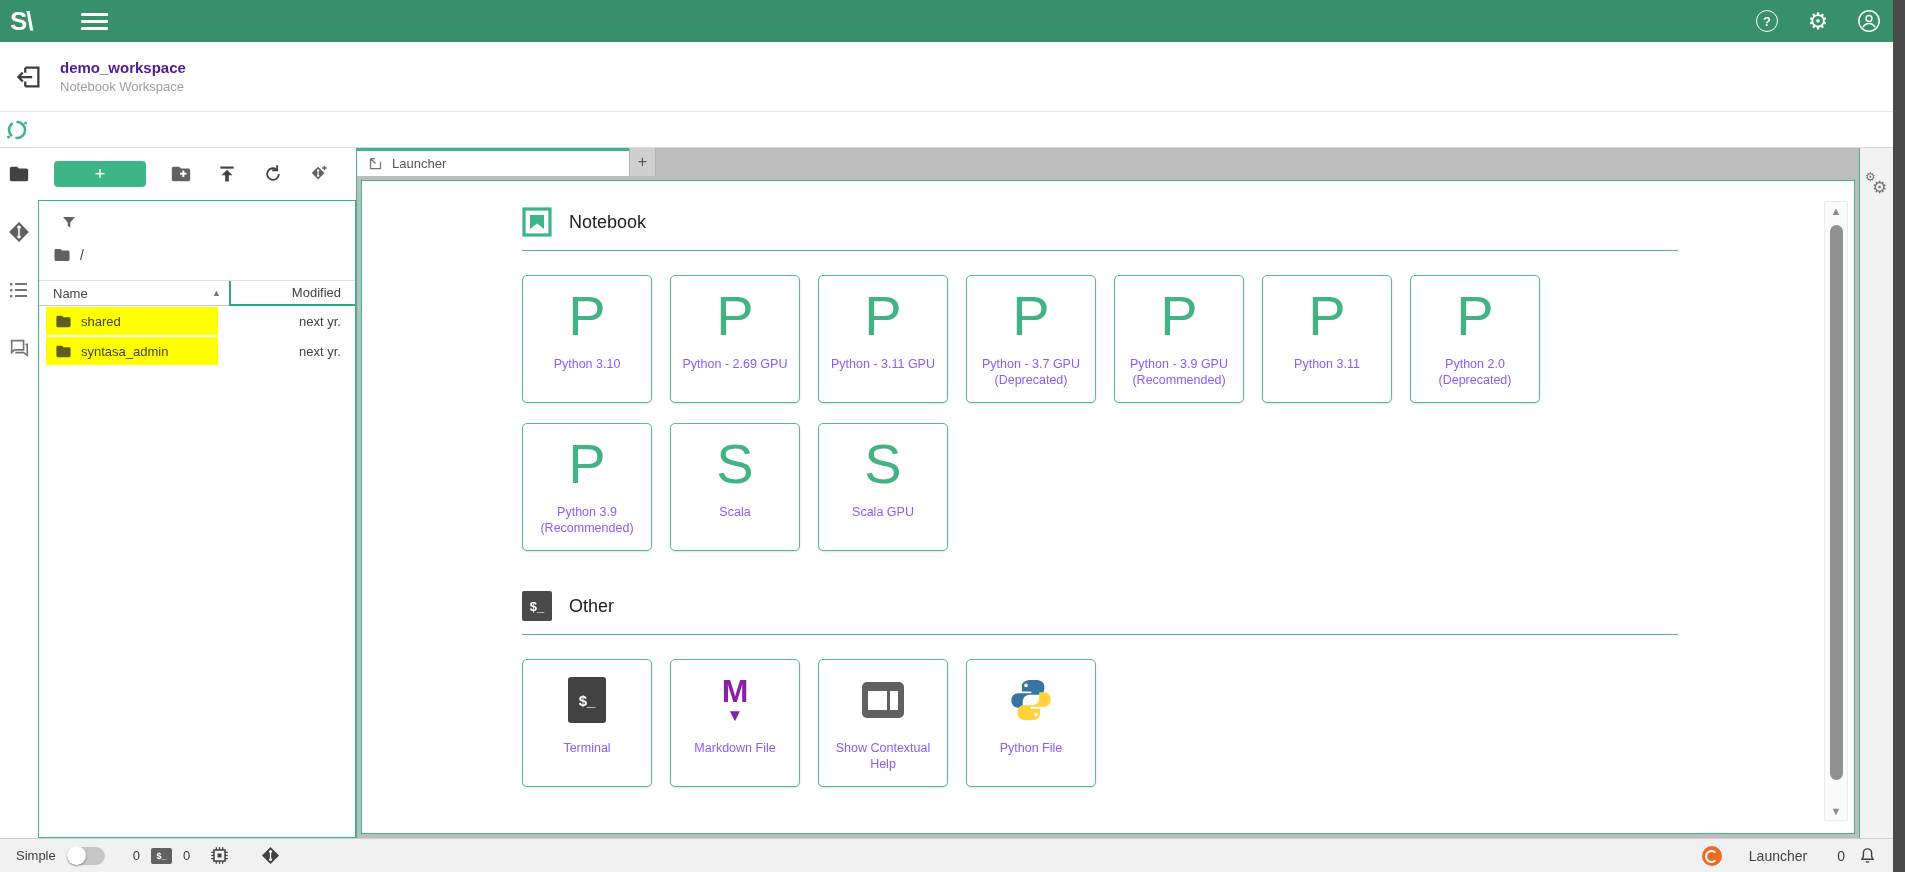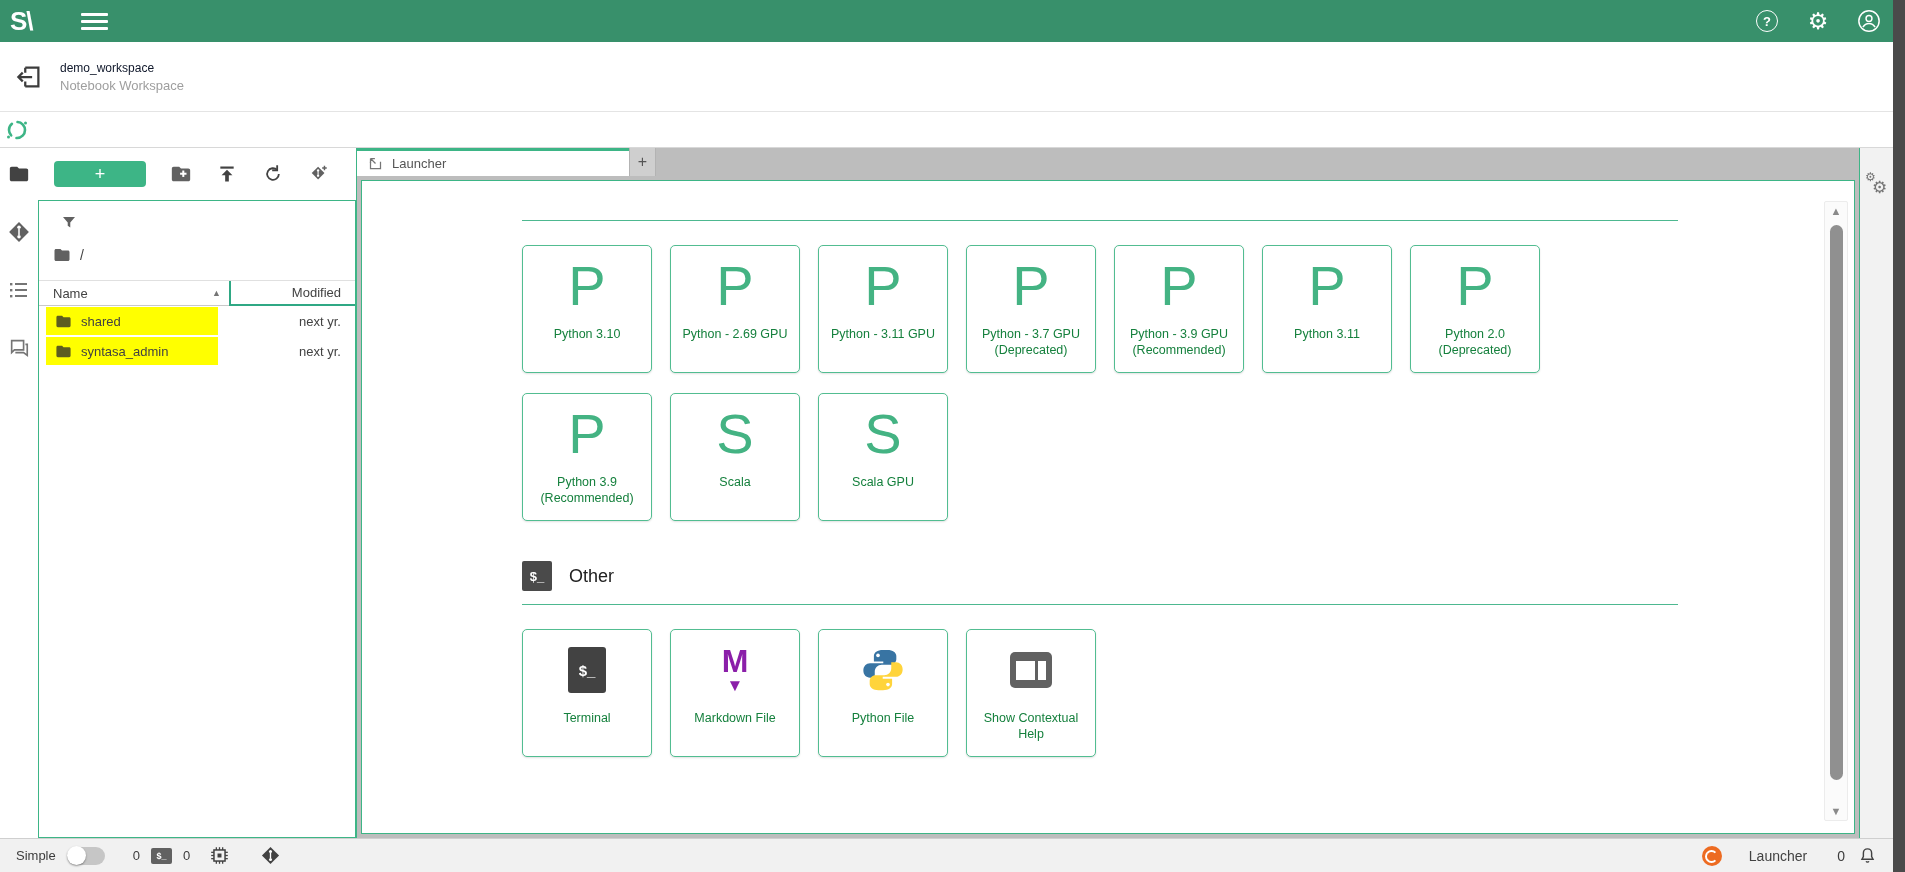--- a/index.html
+++ b/index.html
@@ -15,21 +15,21 @@
   .hamburger { margin-left:48px; width:27px; height:17px; display:flex; flex-direction:column; justify-content:space-between; cursor:pointer; background:none; border:none; }
   .hamburger span { display:block; height:3px; background:#fff; border-radius:1px; }
   .topbar-right { margin-left:auto; display:flex; align-items:center; gap:27px; }
   .tb-icon { width:24px; height:24px; display:flex; align-items:center; justify-content:center; cursor:pointer; }
   .help-circle { width:22px; height:22px; border:1.7px solid #fff; border-radius:50%; color:#fff; font-size:13px; font-weight:bold; display:flex; align-items:center; justify-content:center; }
   .gear-glyph { color:#fff; font-size:23px; line-height:1; }
 
   
   .ws-header { height:70px; background:#fff; display:flex; align-items:center; padding-left:14px; border-bottom:1px solid #e4e4e4; flex:0 0 auto; }
   .ws-text { margin-left:16px; }
-  .ws-title { font-size:12px; font-weight:normal; color:#0f172a; }
+  .ws-title { font-size:15px; font-weight:bold; color:#4c1d95; }
   .ws-subtitle { font-size:13px; color:#9e9e9e; margin-top:3px; }
 
   
   .menubar { height:36px; display:flex; align-items:center; border-bottom:1px solid #d8d8d8; padding-left:6px; flex:0 0 auto; }
   .menu-items { display:flex; list-style:none; margin-left:16px; }
   .menu-item { font-size:14px; color:#424242; padding:8px 12px; cursor:pointer; }
   .menu-item.active { background:#e2e2e2; }
 
   
   .content { flex:1; display:flex; flex-direction:row; min-height:0; }
@@ -62,21 +62,21 @@
   .launcher { flex:1; margin:4px; background:#fff; border:1px solid #3db586; position:relative; overflow:hidden; padding:26px 0 0 160px; }
   .section { width:1156px; }
   .section + .section { margin-top:40px; }
   .section-head { display:flex; align-items:center; gap:17px; }
   .section-title { font-size:18px; color:#212121; }
   .section-rule { height:1px; background:#4db890; margin-top:13px; }
   .other-badge { width:30px; height:30px; background:#4a4a4a; border-radius:2px; color:#fff; font-size:13px; font-weight:bold; display:flex; align-items:center; justify-content:center; }
   .cards { display:flex; flex-wrap:wrap; column-gap:18px; row-gap:20px; margin-top:24px; }
   .card { width:130px; height:128px; background:#fff; border:1px solid #52bd91; border-radius:5px; box-shadow:0 1px 2px rgba(0,0,0,0.12); display:flex; flex-direction:column; align-items:center; cursor:pointer; }
   .card-letter { height:80px; display:flex; align-items:center; justify-content:center; font-size:56px; color:#44b383; line-height:1; }
-  .card-label { font-size:12.5px; color:#15803d; text-align:center; line-height:1.3; padding:0 4px; }
+  .card-label { font-size:12.5px; color:#8b5cf6; text-align:center; line-height:1.3; padding:0 4px; }
   .card-iconzone { height:80px; display:flex; align-items:center; justify-content:center; }
   .term-icon { width:38px; height:46px; background:#424242; border-radius:3px; color:#fff; font-size:15px; font-weight:bold; display:flex; align-items:center; justify-content:center; }
   .textfile-icon { display:flex; flex-direction:column; gap:4px; }
   .textfile-icon i { display:block; height:4px; background:#757575; border-radius:1px; }
   .textfile-icon i:nth-child(odd) { width:38px; }
   .textfile-icon i:nth-child(even) { width:24px; }
   .md-icon { display:flex; flex-direction:column; align-items:center; color:#8b1fa9; }
   .md-m { font-size:32px; font-weight:bold; line-height:0.9; }
   .md-arrow { font-size:17px; line-height:0.9; margin-top:2px; }
 
@@ -288,20 +288,27 @@
                 <path d="M4 4 h7 M4 4 v7 M4.5 4.5 L12 12" fill="none" stroke="#757575" stroke-width="2"></path>
               </svg>
             <span>Launcher</span>
           </div>
           <div class="addtab">+</div>
         </div>
 
         <div class="launcher">
 
           <section class="section">
+            <div class="section-head">
+              <svg width="30" height="30" viewBox="0 0 30 30">
+                  <rect x="2" y="2" width="26" height="26" fill="#fff" stroke="#3db586" stroke-width="3.2"></rect>
+                  <path d="M8 8 h14 v14 l-7 -5.4 l-7 5.4 z" fill="#3db586"></path>
+                </svg>
+              <span class="section-title">Notebook</span>
+            </div>
             <div class="section-rule"></div>
             <div class="cards">
               <div class="card">
                 <div class="card-letter">P</div>
                 <div class="card-label">Python 3.10</div>
               </div>
               <div class="card">
                 <div class="card-letter">P</div>
                 <div class="card-label">Python - 2.69 GPU</div>
               </div>
@@ -354,41 +361,41 @@
                 <div class="card-label">Terminal</div>
               </div>
               <div class="card">
                 <div class="card-iconzone">
                   <div class="md-icon">
                     <span class="md-m">M</span>
                     <span class="md-arrow">▼</span>
                   </div>
                 </div>
                 <div class="card-label">Markdown File</div>
+              </div>
+              <div class="card">
+                <div class="card-iconzone">
+                  <svg width="44" height="38" viewBox="0 0 44 38">
+                    <rect x="1" y="1" width="42" height="36" rx="5" fill="#616161"></rect>
+                    <rect x="7" y="10" width="19" height="19" fill="#fff"></rect>
+                    <rect x="29" y="10" width="8" height="19" fill="#fff"></rect>
+                  </svg>
+                </div>
+                <div class="card-label">Show Contextual Help</div>
               </div>
               <div class="card">
                 <div class="card-iconzone">
                   <svg width="46" height="46" viewBox="0 0 48 48">
                     <path fill="#3874a3" d="M24 3c-6 0-9.5 2.6-9.5 6.4V15h9.8v2H10.5C6.4 17 3.5 20.2 3.5 24.6S6.4 32 10.5 32h4.9v-6.2c0-4.1 3.2-7.3 7.3-7.3h9.2c3.2 0 6-2.6 6-6V9.4C37.9 5.6 34.2 3 28.8 3H24z"></path>
                     <circle fill="#fff" cx="18.8" cy="8.8" r="1.9"></circle>
                     <path fill="#ffd43b" d="M24 45c6 0 9.5-2.6 9.5-6.4V33h-9.8v-2h13.8c4.1 0 7-3.2 7-7.6S41.6 16 37.5 16h-4.9v6.2c0 4.1-3.2 7.3-7.3 7.3h-9.2c-3.2 0-6 2.6-6 6v3.1c0 3.8 3.7 6.4 9.1 6.4H24z"></path>
                     <circle fill="#fff" cx="29.2" cy="39.2" r="1.9"></circle>
                   </svg>
                 </div>
                 <div class="card-label">Python File</div>
-              </div>
-              <div class="card">
-                <div class="card-iconzone">
-                  <svg width="44" height="38" viewBox="0 0 44 38">
-                    <rect x="1" y="1" width="42" height="36" rx="5" fill="#616161"></rect>
-                    <rect x="7" y="10" width="19" height="19" fill="#fff"></rect>
-                    <rect x="29" y="10" width="8" height="19" fill="#fff"></rect>
-                  </svg>
-                </div>
-                <div class="card-label">Show Contextual Help</div>
               </div>
             </div>
           </section>
 
           <div class="scrollbar">
             <span class="sb-arrow">▲</span>
             <div class="sb-thumb"></div>
             <span class="sb-arrow">▼</span>
           </div>
         </div>

